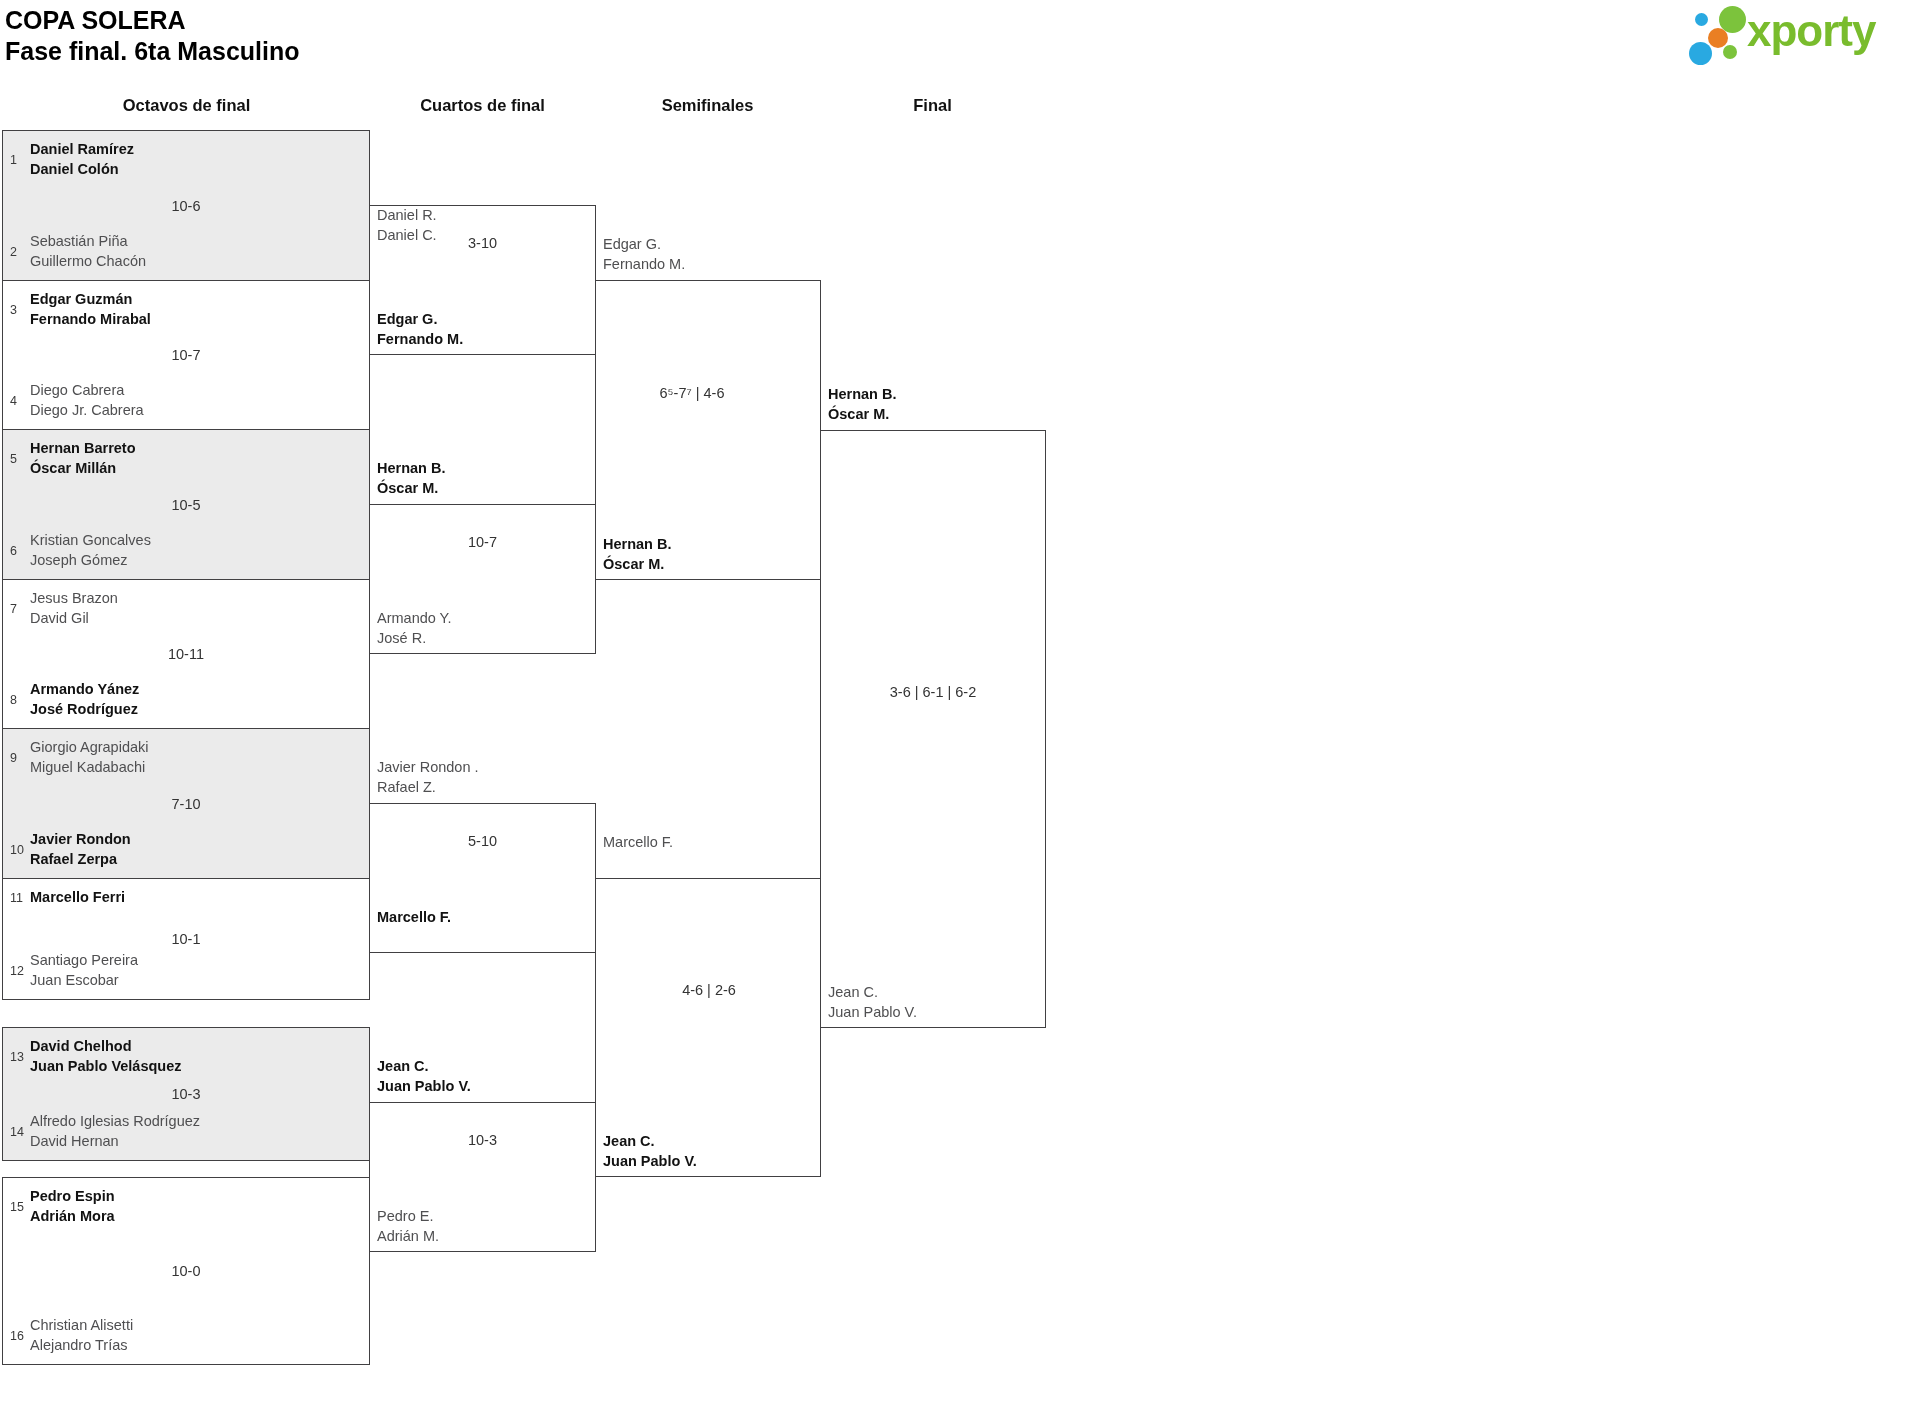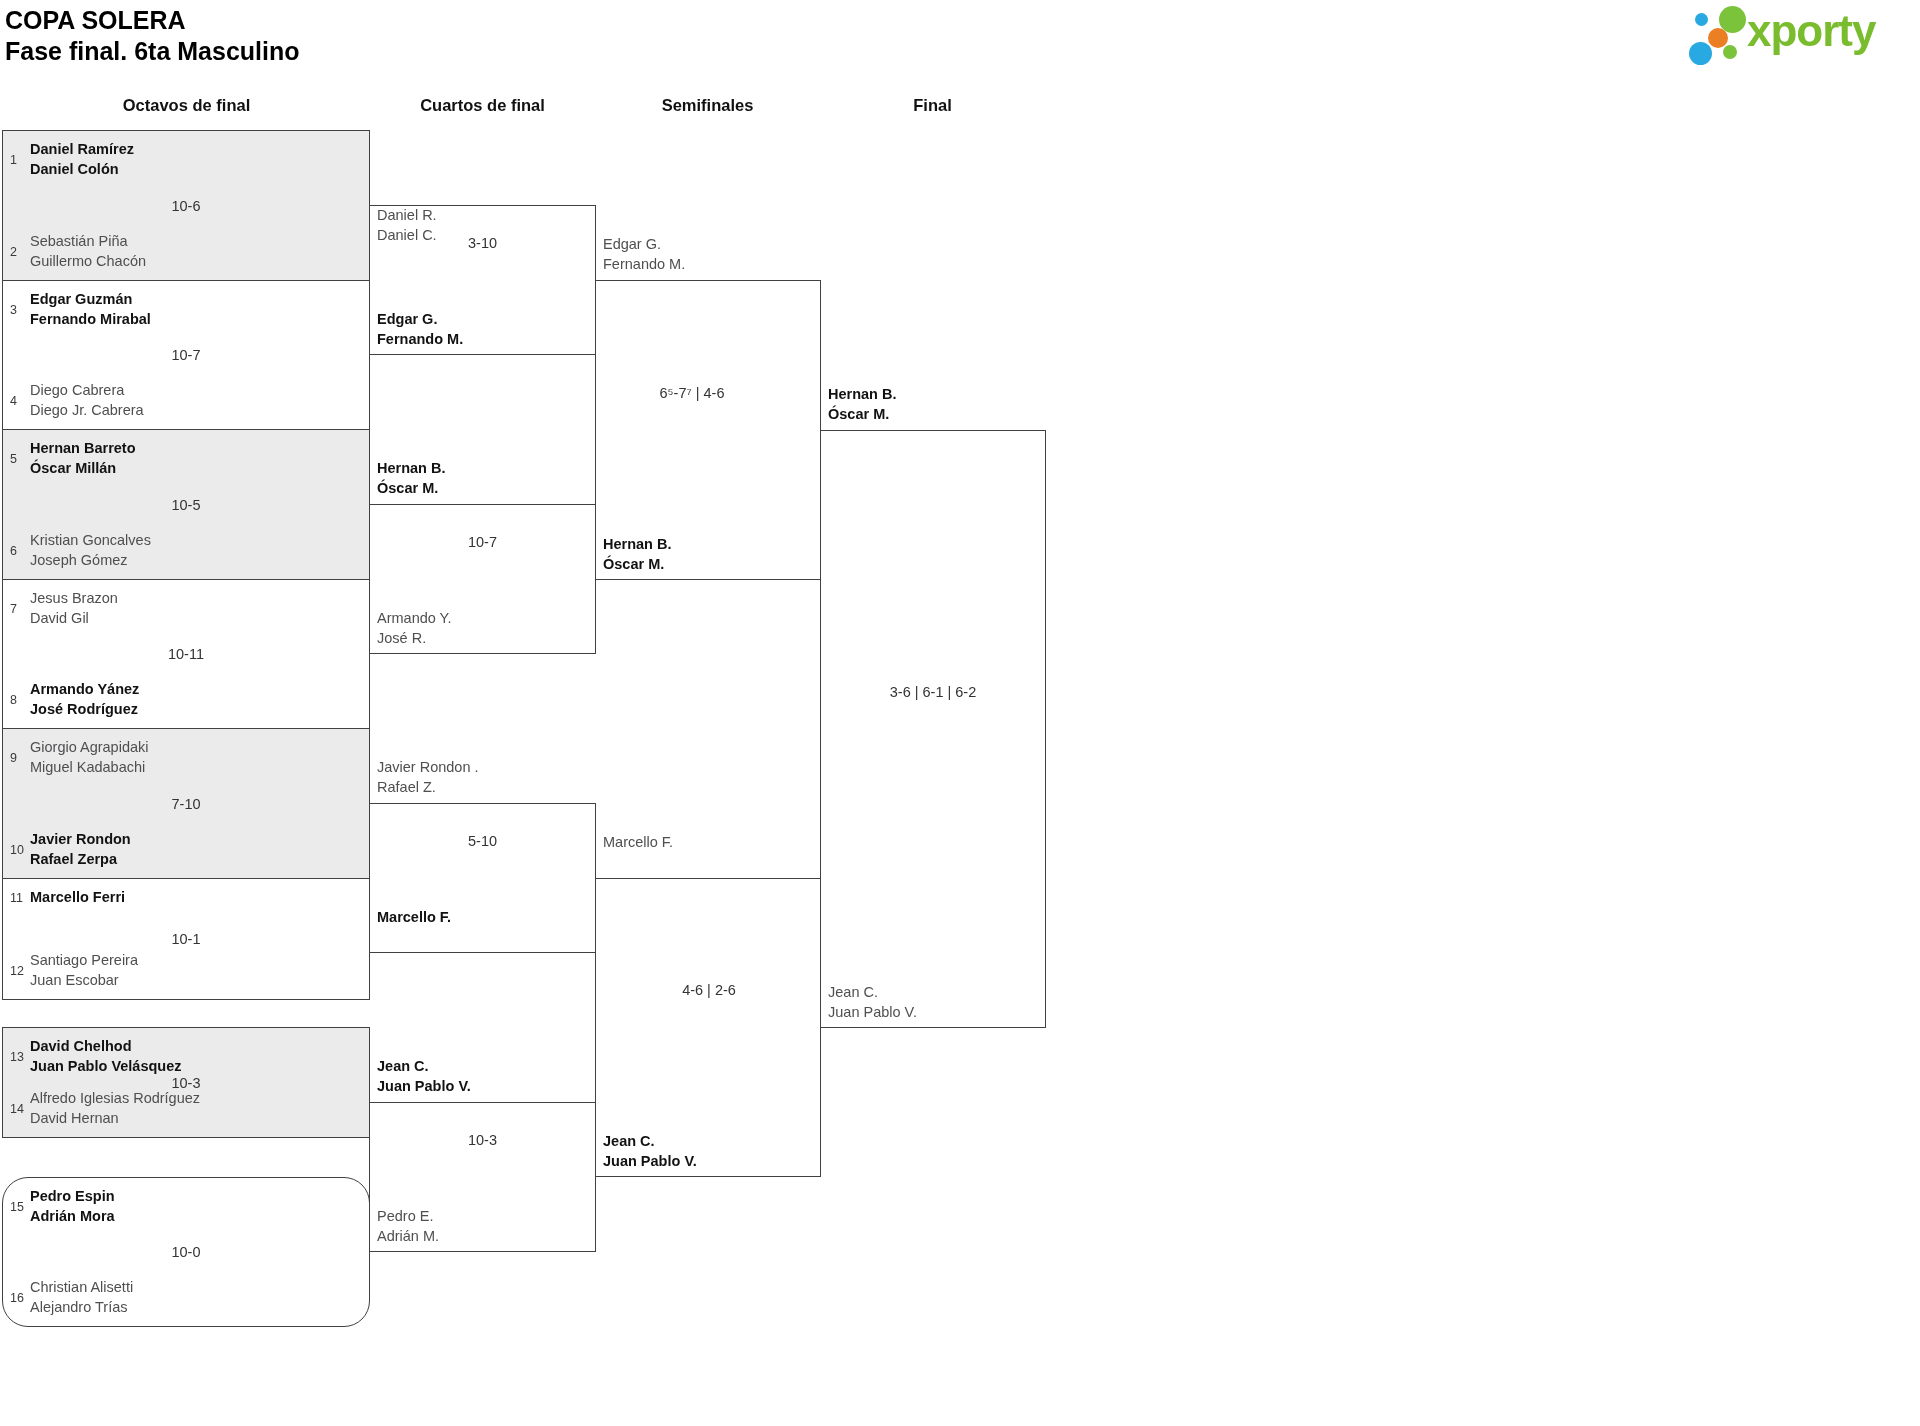--- a/index.html
+++ b/index.html
@@ -152,39 +152,39 @@
   <div class="oscore">10-1</div>
   <div class="orow rbottom">
     <div class="seed">12</div>
     <div class="team">
       <div>Santiago Pereira</div>
       <div>Juan Escobar</div>
     </div>
   </div>
 </div>
 
-<div class="obox shade" style="top:1027px;height:111px;">
+<div class="obox shade" style="top:1027px;height:134px;">
   <div class="orow rtop">
     <div class="seed">13</div>
     <div class="team win">
       <div>David Chelhod</div>
       <div>Juan Pablo Velásquez</div>
     </div>
   </div>
   <div class="oscore">10-3</div>
   <div class="orow rbottom">
     <div class="seed">14</div>
     <div class="team">
       <div>Alfredo Iglesias Rodríguez</div>
       <div>David Hernan</div>
     </div>
   </div>
 </div>
 
-<div class="obox" style="top:1177px;height:150px;border-radius:26px;">
+<div class="obox" style="top:1177px;height:188px;">
   <div class="orow rtop">
     <div class="seed">15</div>
     <div class="team win">
       <div>Pedro Espin</div>
       <div>Adrián Mora</div>
     </div>
   </div>
   <div class="oscore">10-0</div>
   <div class="orow rbottom">
     <div class="seed">16</div>

